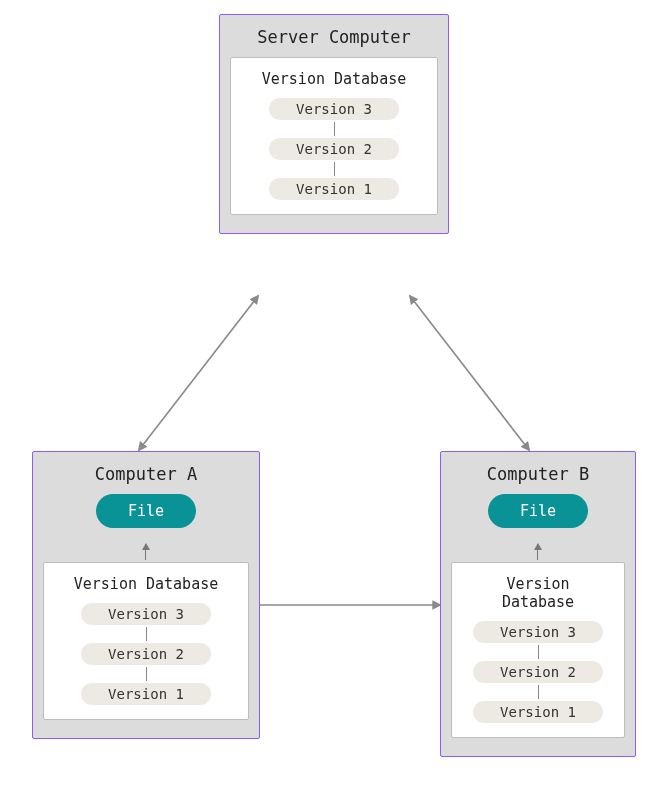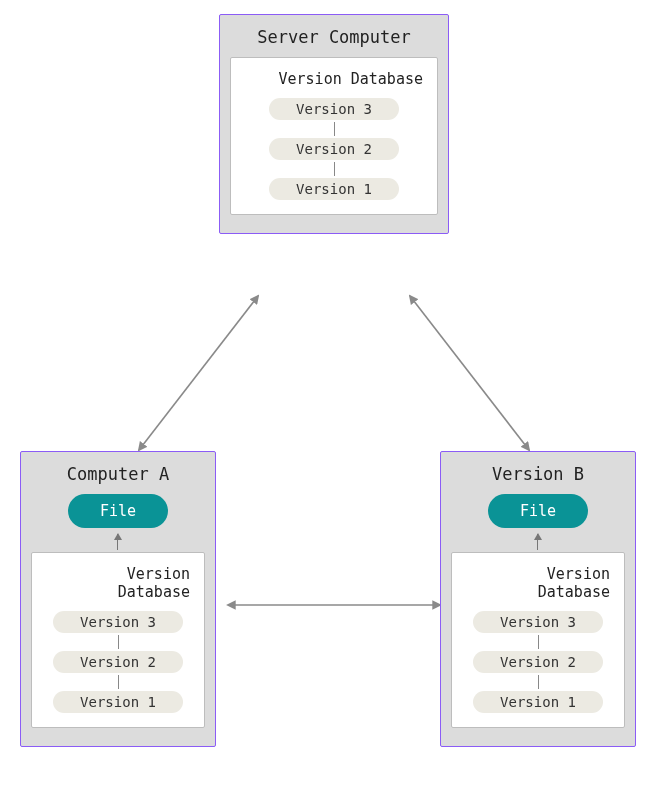--- a/index.html
+++ b/index.html
@@ -24,31 +24,31 @@
     color: #222;
     margin: 2px 0 10px 0;
   }
   .file-pill {
     background: #0a9396;
     color: #fff;
     border-radius: 999px;
     padding: 8px 0;
     text-align: center;
     font-size: 15px;
-    margin: 0 auto 6px auto;
+    margin: 0 auto 16px auto;
     width: 100px;
   }
   .vdb {
     background: #fff;
     border: 1px solid #bdbdbd;
     border-radius: 2px;
     padding: 8px 14px 14px 14px;
   }
   .vdb-title {
-    text-align: right;
+    text-align: center;
     font-size: 15px;
     color: #222;
     margin: 4px 0 10px 0;
   }
   .ver-pill {
     background: #eceae2;
     color: #333;
     border-radius: 999px;
     padding: 3px 0;
     text-align: center;
@@ -113,36 +113,36 @@
   <div class="vdb">
     <div class="vdb-title">Version Database</div>
     <div class="ver-pill">Version 3</div>
     <div class="ver-line"></div>
     <div class="ver-pill">Version 2</div>
     <div class="ver-line"></div>
     <div class="ver-pill">Version 1</div>
   </div>
 </div>
 
-<div class="node" style="left:20px; top:451px; width:196px;">
+<div class="node" style="left:32px; top:451px; width:228px;">
   <div class="node-title">Computer A</div>
   <div class="file-pill">File</div>
   <div class="file-arrow"></div>
   <div class="vdb">
     <div class="vdb-title">Version Database</div>
     <div class="ver-pill">Version 3</div>
     <div class="ver-line"></div>
     <div class="ver-pill">Version 2</div>
     <div class="ver-line"></div>
     <div class="ver-pill">Version 1</div>
   </div>
 </div>
 
 <div class="node" style="left:440px; top:451px; width:196px;">
-  <div class="node-title">Version B</div>
+  <div class="node-title">Computer B</div>
   <div class="file-pill">File</div>
   <div class="file-arrow"></div>
   <div class="vdb">
     <div class="vdb-title">Version Database</div>
     <div class="ver-pill">Version 3</div>
     <div class="ver-line"></div>
     <div class="ver-pill">Version 2</div>
     <div class="ver-line"></div>
     <div class="ver-pill">Version 1</div>
   </div>

